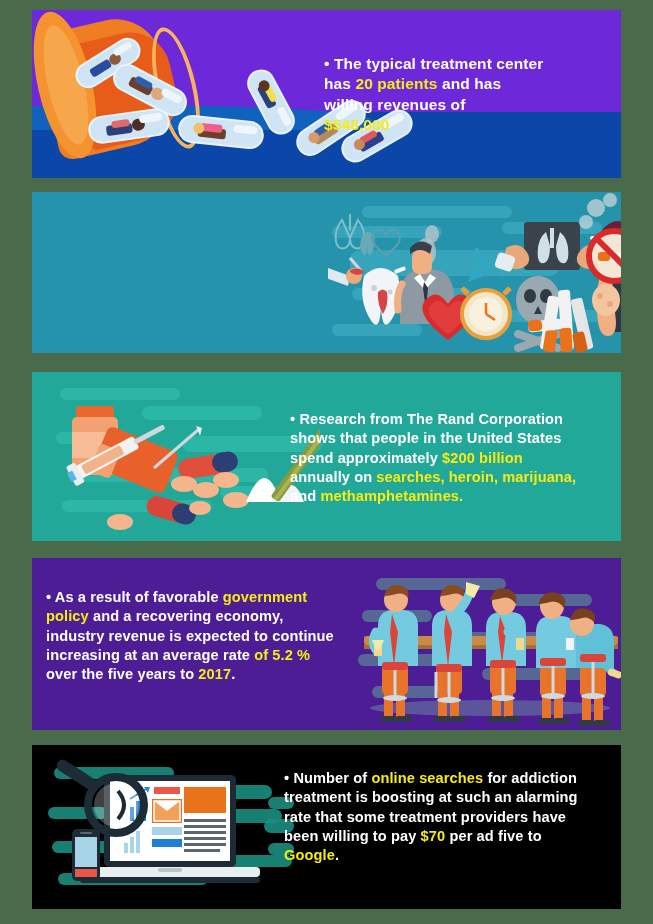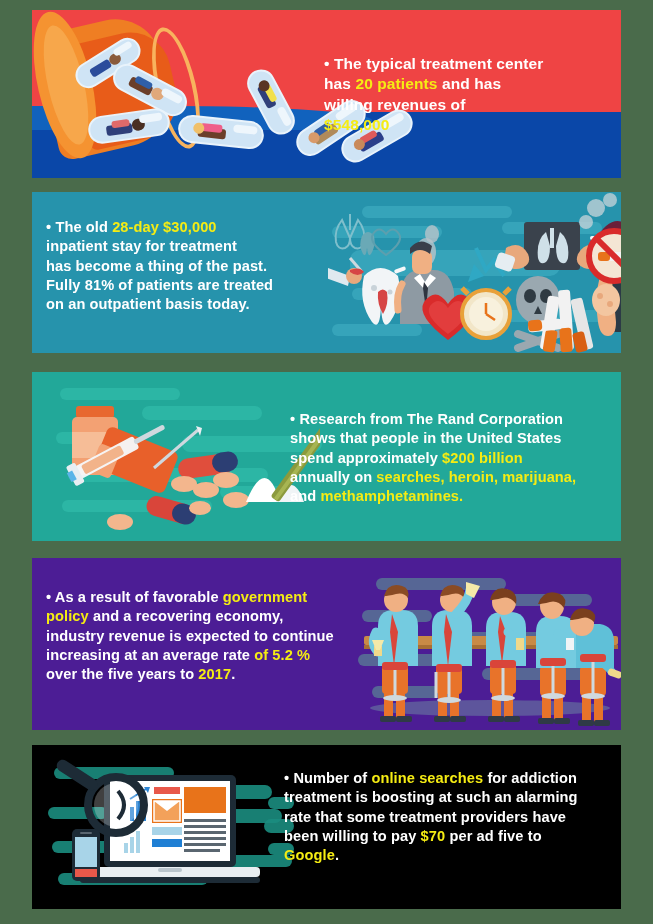--- a/index.html
+++ b/index.html
@@ -69,21 +69,21 @@
   
   #panel5 { top: 745px; height: 164px; background: #0f7f74; }
   #p5text { left: 252px; top: 24px; width: 330px; font-size: 14.6px; }
   .blob5 { position: absolute; background: #1b8d80; border-radius: 999px; opacity: .9; }
 </style>
 </head>
 <body>
 
 <div class="page">
 
-  <div class="panel" id="panel1" style="background: #ef4444;">
+  <div class="panel" id="panel1" style="background: #6d28d9;">
     <div class="lowerblue"></div>
     <div class="wave"></div>
 
     <div class="bottle">
       <div class="body"></div>
       <div class="body2"></div>
       <div class="rim"></div>
       <div class="cap"></div>
       <div class="capin"></div>
     </div>
@@ -230,25 +230,20 @@
     </svg>
 
     <svg width="60" height="60" style="position:absolute;left:552px;top:34px;z-index:6">
       <circle cx="30" cy="30" r="25" fill="#f4e6d4"></circle>
       <rect x="14" y="26" width="34" height="9" rx="3" fill="#f2f2f2"></rect>
       <rect x="14" y="26" width="12" height="9" rx="3" fill="#e8731a"></rect>
       <circle cx="30" cy="30" r="25" fill="none" stroke="#d92b2b" stroke-width="6"></circle>
       <path d="M12 12 L48 48" stroke="#d92b2b" stroke-width="6"></path>
     </svg>
 
-    <div class="copy" id="p2text"><span>• </span><span>The old </span><span class="hl">28-day $30,000</span><span>
-inpatient stay for treatment
-has become a thing of the past.
-Fully 81% of patients are treated
-on an outpatient basis today.</span></div>
   </div>
 
   <div class="panel" id="panel3" style="background: rgb(34, 168, 153);">
     <div class="blob3" style="left:28px;top:16px;width:120px;height:12px;"></div>
     <div class="blob3" style="left:110px;top:34px;width:120px;height:14px;"></div>
     <div class="blob3" style="left:24px;top:60px;width:60px;height:12px;"></div>
     <div class="blob3" style="left:150px;top:64px;width:140px;height:16px;"></div>
     <div class="blob3" style="left:36px;top:96px;width:200px;height:14px;"></div>
     <div class="blob3" style="left:188px;top:114px;width:70px;height:12px;"></div>
     <div class="blob3" style="left:30px;top:128px;width:150px;height:12px;"></div>

